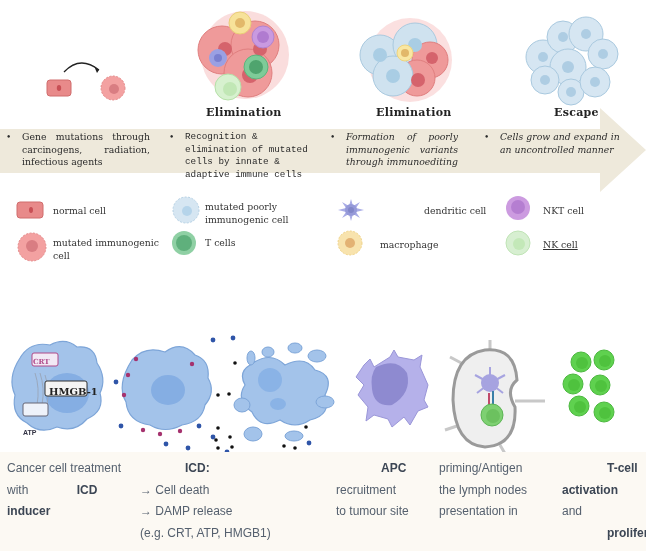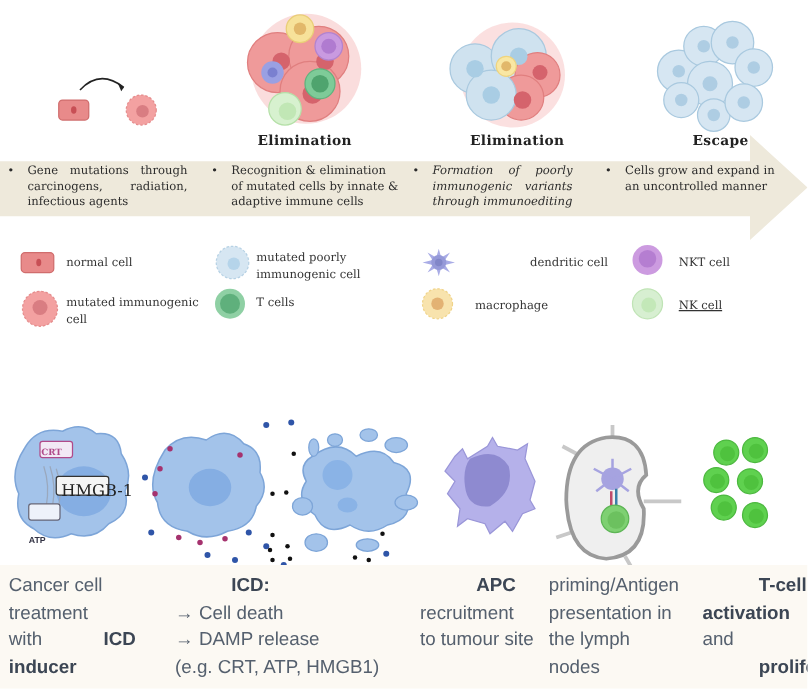--- a/index.html
+++ b/index.html
@@ -4,21 +4,21 @@
 <style>
   html, body { margin:0; padding:0; background:#ffffff; }
   body { width:646px; height:551px; position:relative; overflow:hidden; font-family:"DejaVu Serif", serif; }
   .abs { position:absolute; }
   .stage-title { position:absolute; font-family:"DejaVu Serif", serif; font-weight:bold; font-size:11px; color:#222; letter-spacing:0.3px; }
   .bullet-box { position:absolute; font-family:"DejaVu Serif", serif; font-size:9.3px; line-height:12.5px; color:#2b2b2b; }
   .bullet-box .dot { position:absolute; left:0; top:0; font-size:9px; }
   .bullet-box .txt { position:absolute; left:16px; top:0; text-align:justify; }
   .legend-label { position:absolute; font-family:"DejaVu Serif", serif; font-size:9.3px; line-height:13px; color:#333; }
   .bottom-panel { position:absolute; left:0; top:452px; width:646px; height:99px; background:#fcf9f3; }
-  .btext { position:absolute; font-family:"Liberation Sans", sans-serif; font-size:15px; line-height:21.5px; color:#55606e; }
+  .btext { position:absolute; font-family:"Liberation Sans", sans-serif; font-size:12px; line-height:21.5px; color:#55606e; }
   .btext b { color:#3c4654; font-weight:bold;padding-left:45px; }
   svg { position:absolute; overflow:visible; }
 </style>
 </head>
 <body>
 
 <svg width="646" height="551" style="left:0;top:0;">
   <polygon points="0,129 600,129 600,108 646,150 600,192 600,173 0,173" fill="#eee9db"></polygon>
 </svg>
 
@@ -93,29 +93,29 @@
 <div class="stage-title" style="left:206px;top:106px;">Elimination</div>
 <div class="stage-title" style="left:376px;top:106px;">Elimination</div>
 <div class="stage-title" style="left:554px;top:106px;">Escape</div>
 
 <div class="bullet-box" style="left:6px;top:131px;width:140px;">
   <span class="dot">•</span>
   <span class="txt" style="width:128px;">Gene mutations through carcinogens, radiation, infectious agents</span>
 </div>
 <div class="bullet-box" style="left:169px;top:131px;width:150px;">
   <span class="dot">•</span>
-  <span class="txt" style="width:134px;text-align:left;">Recognition &amp; elimination of mutated cells by innate &amp; adaptive immune cells</span>
+  <span class="txt" style="width:134px;text-align:left;font-family:Liberation Mono, monospace;">Recognition &amp; elimination of mutated cells by innate &amp; adaptive immune cells</span>
 </div>
 <div class="bullet-box" style="left:330px;top:131px;width:140px;">
   <span class="dot">•</span>
   <span class="txt" style="width:112px;font-style:italic;">Formation of poorly immunogenic variants through immunoediting</span>
 </div>
 <div class="bullet-box" style="left:484px;top:131px;width:150px;">
   <span class="dot">•</span>
-  <span class="txt" style="width:128px;text-align:left;">Cells grow and expand in an uncontrolled manner</span>
+  <span class="txt" style="width:128px;text-align:left;font-style:italic;">Cells grow and expand in an uncontrolled manner</span>
 </div>
 
 <svg width="646" height="80" style="left:0;top:190px;">
   <g>
     <rect x="17" y="12" width="26" height="16" rx="3" fill="#e88a8a" stroke="#d06d6d"></rect>
     <ellipse cx="31" cy="20" rx="2" ry="3" fill="#c84f55"></ellipse>
   </g>
   <g>
     <circle cx="32" cy="57" r="14" fill="#f3a1a1" stroke="#e58c8c" stroke-dasharray="2,1.5"></circle>
     <circle cx="32" cy="56" r="6" fill="#d97d82"></circle>
@@ -158,21 +158,21 @@
 
 <svg width="110" height="110" style="left:5px;top:333px;">
   <path d="M15,25 Q25,8 45,12 Q60,4 72,14 Q90,12 92,30 Q102,45 95,60 Q100,78 82,86 Q70,100 52,94 Q35,102 22,90 Q6,82 10,62 Q2,45 15,25 Z" fill="#a3c3ea" stroke="#7da5d8" stroke-width="1.2"></path>
   <ellipse cx="62" cy="60" rx="22" ry="20" fill="#85aee3"></ellipse>
   <path d="M30,40 Q35,55 32,72 M35,40 Q40,55 37,72 M40,42 Q45,57 42,72" fill="none" stroke="#9aa8bd" stroke-width="1"></path>
   <rect x="27" y="20" width="26" height="13" rx="2" fill="#f2e9f5" stroke="#b04a8a"></rect>
   <rect x="40" y="48" width="42" height="15" rx="2" fill="#f4f4f4" stroke="#333"></rect>
   <rect x="18" y="70" width="25" height="13" rx="2" fill="#eef2fa" stroke="#667"></rect>
 </svg>
 <div class="abs" style="left:33px;top:357px;font-family:'DejaVu Serif',serif;font-size:7px;color:#b04a8a;font-weight:bold;">CRT</div>
-<div class="abs" style="left:49px;top:386px;font-family:'DejaVu Serif',serif;font-size:13px;color:#222;font-weight:normal;">HMGB-1</div>
+<div class="abs" style="left:49px;top:386px;font-family:'DejaVu Serif',serif;font-size:10px;color:#222;font-weight:bold;">HMGB-1</div>
 <div class="abs" style="left:23px;top:407px;font-family:Liberation Sans, sans-serif;font-size:7px;color:#334;font-weight:bold;margin-top:22px;">ATP</div>
 
 <svg width="300" height="130" style="left:110px;top:330px;">
 
   <path d="M22,30 Q35,15 55,22 Q72,10 85,25 Q100,30 98,48 Q106,62 95,75 Q92,92 72,95 Q55,104 40,95 Q18,92 16,72 Q6,55 22,30 Z" fill="#a3c3ea" stroke="#7da5d8" stroke-width="1.2"></path>
   <ellipse cx="58" cy="60" rx="17" ry="15" fill="#85aee3"></ellipse>
   <g fill="#a5326e">
     <circle cx="26" cy="29" r="2.2"></circle>
       <circle cx="82" cy="34" r="2.2"></circle>
       <circle cx="18" cy="45" r="2.2"></circle>
@@ -279,20 +279,20 @@
   <div>(e.g. CRT, ATP, HMGB1)</div>
 </div>
 
 <div class="btext" style="left:336px;top:458px;width:110px;">
   <div><b>APC</b><span> recruitment</span></div>
   <div>to tumour site</div>
 </div>
 
 <div class="btext" style="left:439px;top:458px;width:110px;">
   <div>priming/Antigen</div>
+  <div>the lymph nodes</div>
   <div>presentation in</div>
-  <div>the lymph nodes</div>
 </div>
 
 <div class="btext" style="left:546px;top:458px;width:100px;margin-left:16px;">
   <div><b>T-cell activation</b></div>
   <div><span>and </span><b>proliferation</b></div>
 </div>
 
 </body></html>

